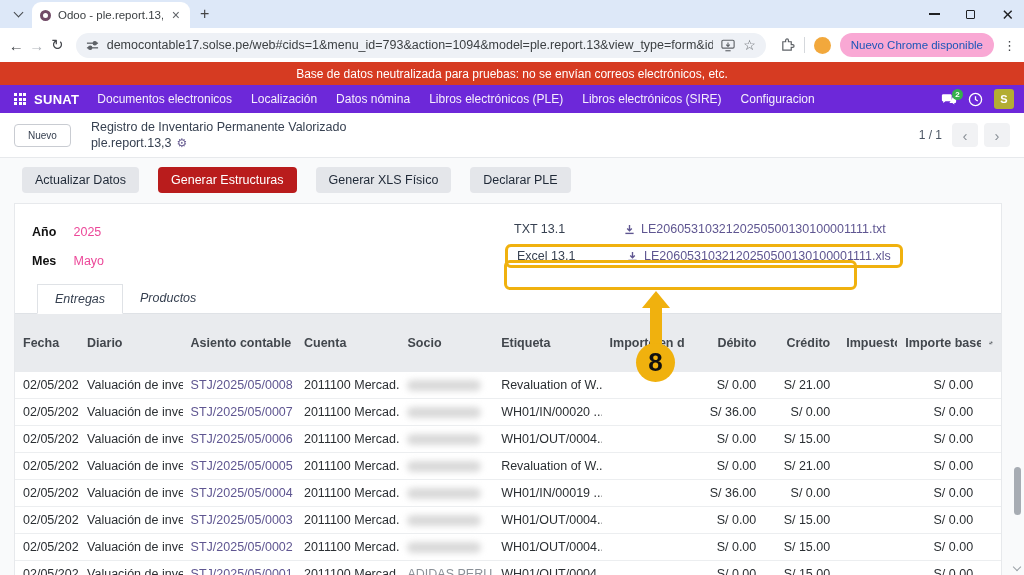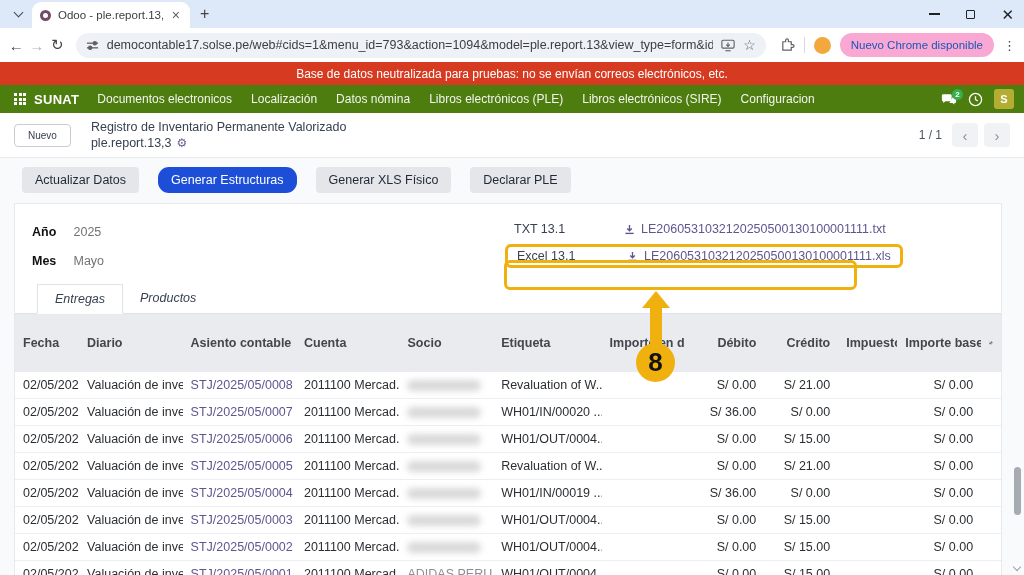--- a/index.html
+++ b/index.html
@@ -29,21 +29,21 @@
   .omni-ic { color:#5f6368; display:flex; align-items:center; }
   .star { font-size:14px; color:#5f6368; }
   .tool-right { display:flex; align-items:center; gap:9px; margin-left:4px; }
   .vsep { width:1px; height:16px; background:#d5d8dc; }
   .profile-dot { width:17px; height:17px; border-radius:50%; background:#f2a83c; }
   .chrome-pill { height:24px; background:#f9a8d4; color:#1a56b8; font-size:11.5px; border-radius:12px; display:flex; align-items:center; padding:0 11px; white-space:nowrap; }
   .kebab { font-size:13px; color:#45484d; letter-spacing:0; }
 
   
   .banner { height:23px; background:#d63b22; color:#fff; font-size:12px; display:flex; align-items:center; justify-content:center; }
-  .appnav { height:28px; background:#4d7c0f; display:flex; align-items:center; padding:0 10px; color:#fff; }
+  .appnav { height:28px; background:#6d28d9; display:flex; align-items:center; padding:0 10px; color:#fff; }
   .grid-icon { display:grid; grid-template-columns:repeat(3,3px); grid-gap:1.5px; margin:0 8px 0 4px; }
   .grid-icon span { width:3px; height:3px; background:#fff; }
   .brand { font-size:13px; font-weight:700; letter-spacing:.3px; margin-right:18px; }
   .nav-items { display:flex; gap:19px; flex:1; }
   .nav-item { font-size:12px; color:rgba(255,255,255,.93); white-space:nowrap; }
   .appnav-right { display:flex; align-items:center; gap:11px; }
   .chat-wrap { position:relative; display:flex; }
   .badge { position:absolute; top:-4px; right:-6px; background:#35b14c; color:#fff; font-size:8px; font-weight:700; width:11px; height:11px; border-radius:50%; display:flex; align-items:center; justify-content:center; }
   .avatar-s { width:20px; height:20px; border-radius:3px; background:#b3ad33; color:#fff; font-size:11px; font-weight:700; display:flex; align-items:center; justify-content:center; }
 
@@ -53,28 +53,28 @@
   .crumb-text .l1 { font-size:12.5px; color:#374151; line-height:1.25; }
   .crumb-text .l2 { font-size:12.5px; color:#374151; display:flex; align-items:center; gap:5px; }
   .gear { font-size:12px; color:#695e92; }
   .pager { margin-left:auto; display:flex; align-items:center; gap:6px; }
   .pager-count { font-size:12px; color:#4b5563; margin-right:4px; }
   .pg-btn { width:26px; height:24px; background:#f1f2f4; border-radius:4px; display:flex; align-items:center; justify-content:center; color:#8a9097; font-size:15px; }
 
   
   .actions { padding:9px 0 10px 22px; border-top:1px solid #e7e9ec; display:flex; gap:19px; background:#f9fafb; }
   .btn { border:none; border-radius:4px; padding:6px 13px; font-size:12.5px; font-weight:500; background:#e4e6ea; color:#1f2937; font-family:inherit; }
-  .btn.primary { background:#1d4ed8; color:#fff;border-radius:11px; }
+  .btn.primary { background:#b91c1c; color:#fff; }
 
   
   .card { position:relative; margin:0 22px 0 14px; background:#fff; border:1px solid #e7e9ec; height:374px; overflow:hidden; }
   .form-left { padding:21px 0 0 17px; }
   .f-row { margin-bottom:15px; font-size:12.5px; }
   .f-label { display:inline-block; width:38px; font-weight:700; color:#111; }
-  .f-val { color:#737373; }
+  .f-val { color:#ec4899; }
   .form-right { position:absolute; left:490px; top:13px; }
   .fr-row { display:flex; align-items:center; min-height:24px; font-size:12.5px; padding:2px 9px; }
   .fr-label { width:110px; color:#374151; flex:none; }
   .fr-val { color:#374151; }
   .file-link { color:#5f5691; display:flex; align-items:center; gap:6px; }
   .fr-row.hl { border:3px solid #f0b10e; border-radius:6px; min-width:347px; margin-top:3px; }
 
   
   .tabs { display:flex; padding:0 0 0 22px; border-bottom:1px solid #dfe2e6; margin-top:13px; }
   .tab-item { font-size:12.5px; color:#374151; padding:7px 17px; position:relative; top:1px;font-style:italic; }

